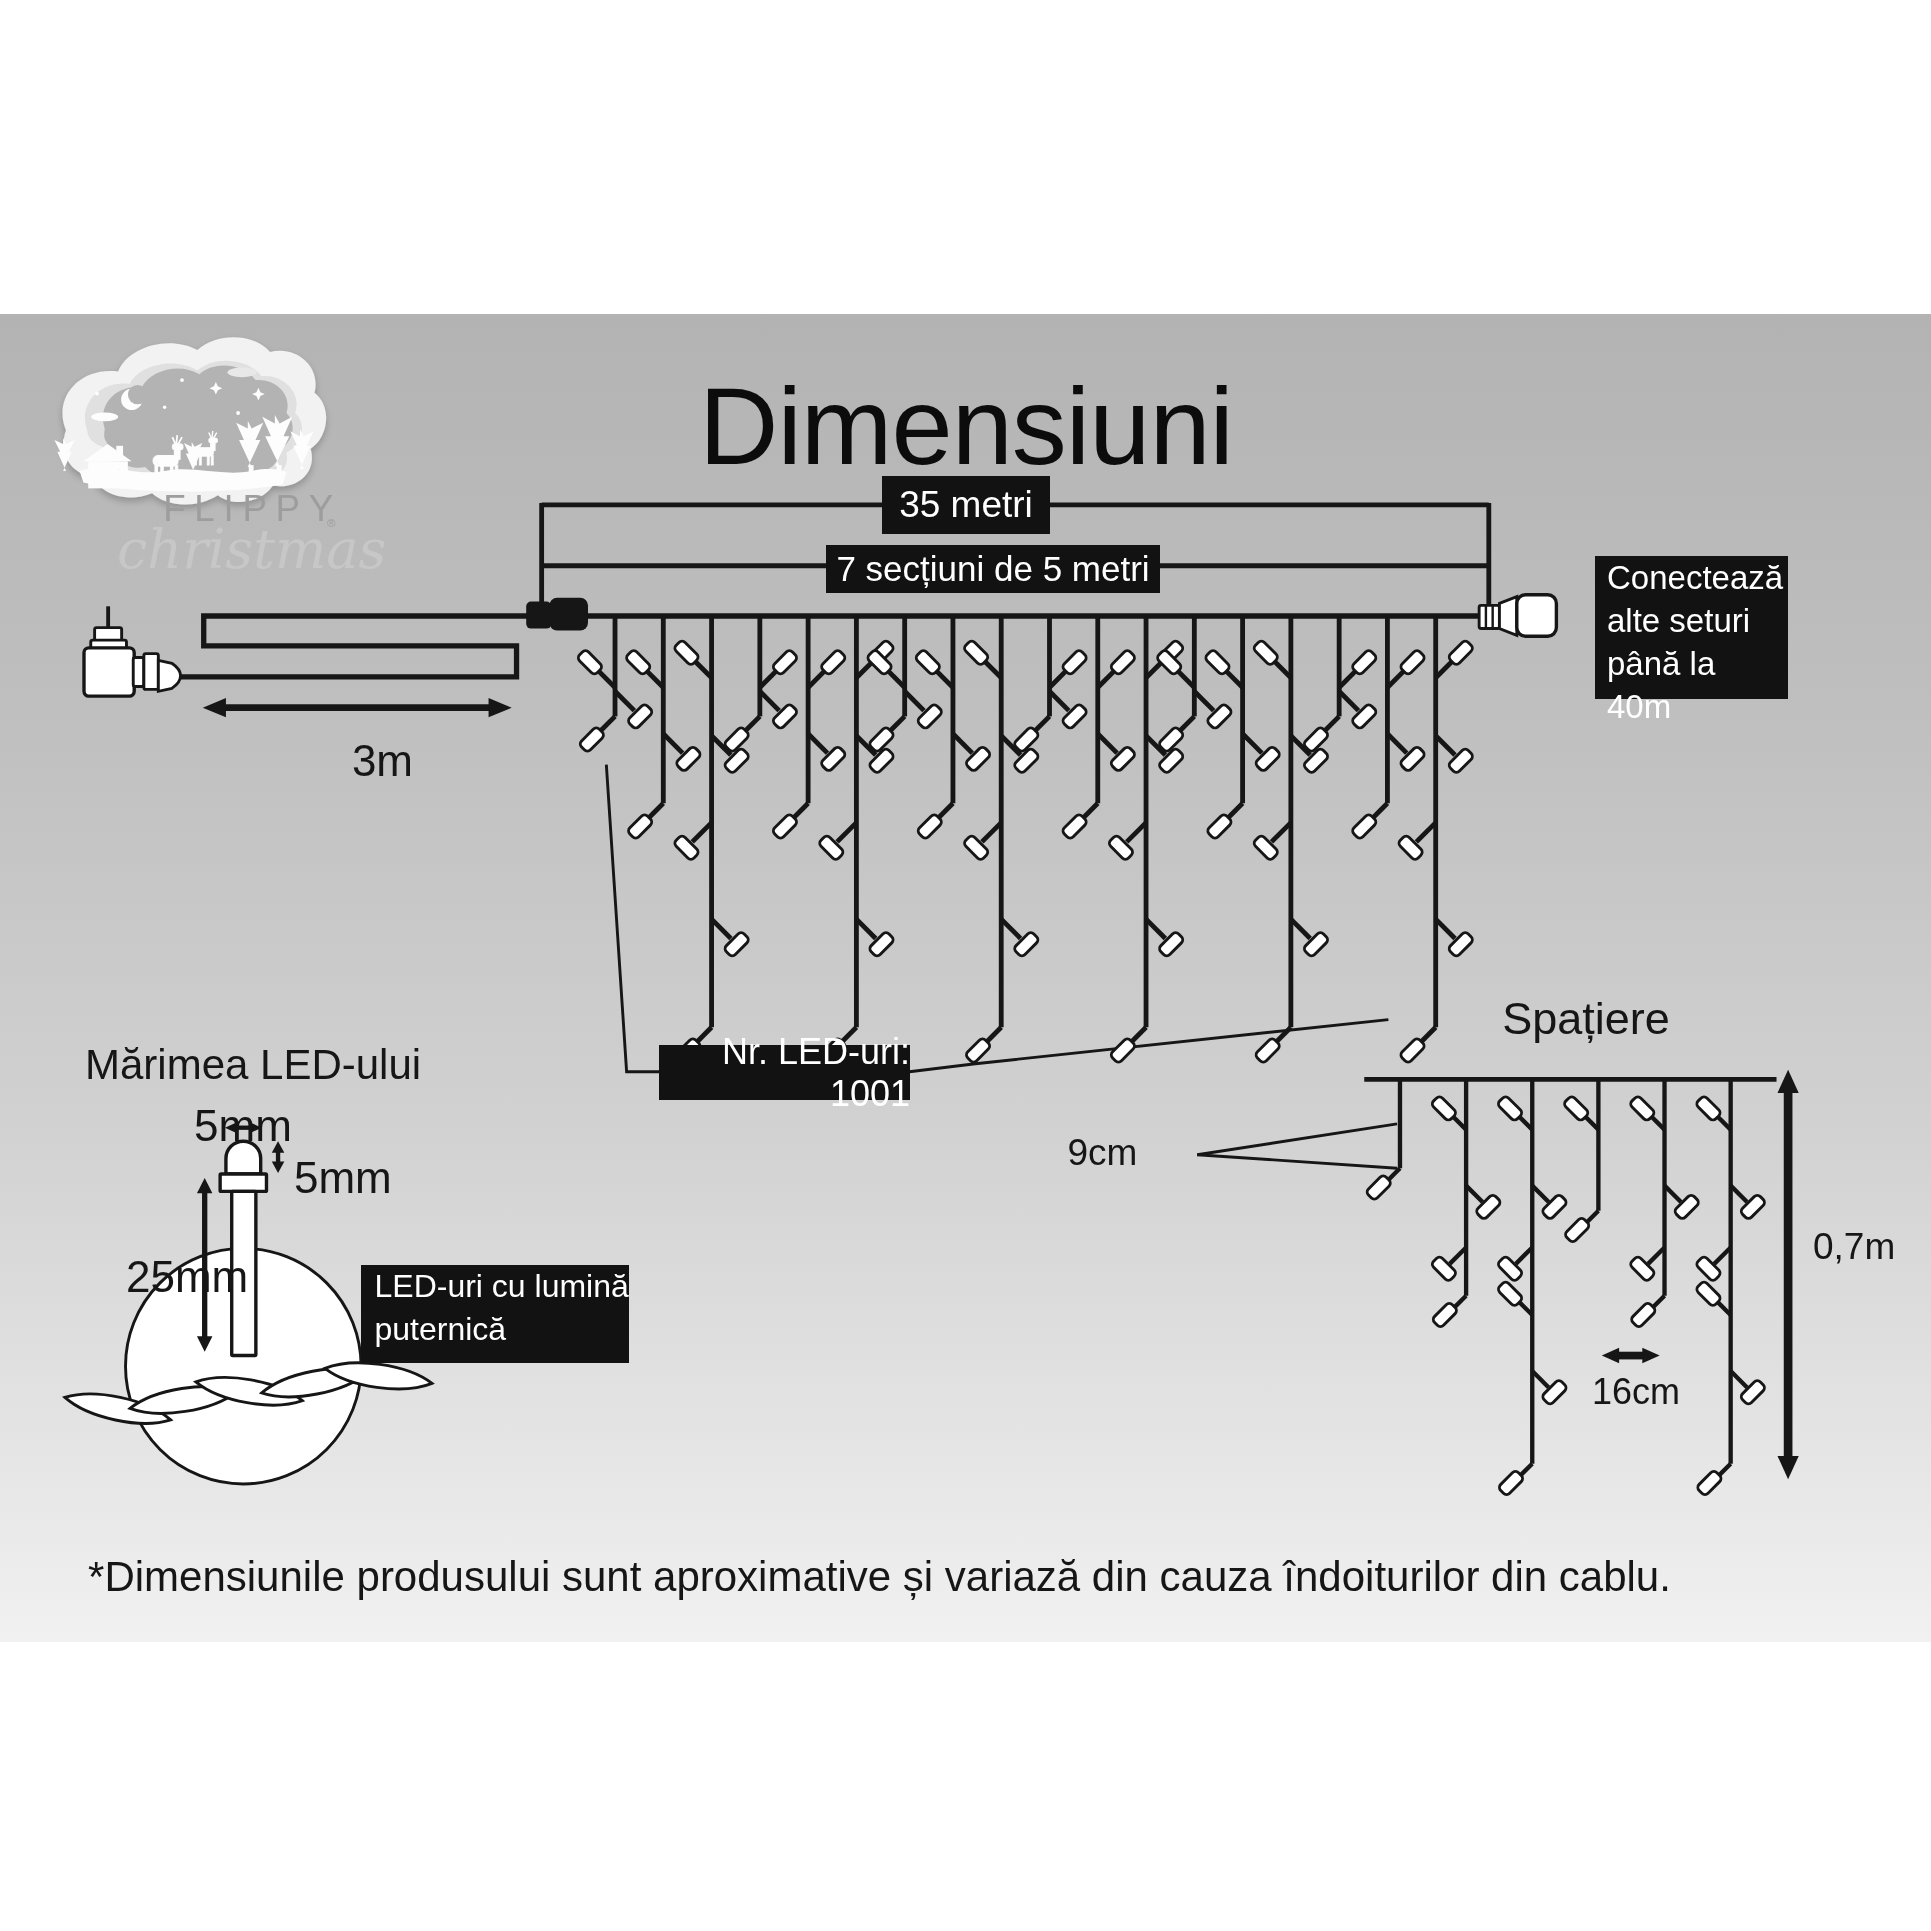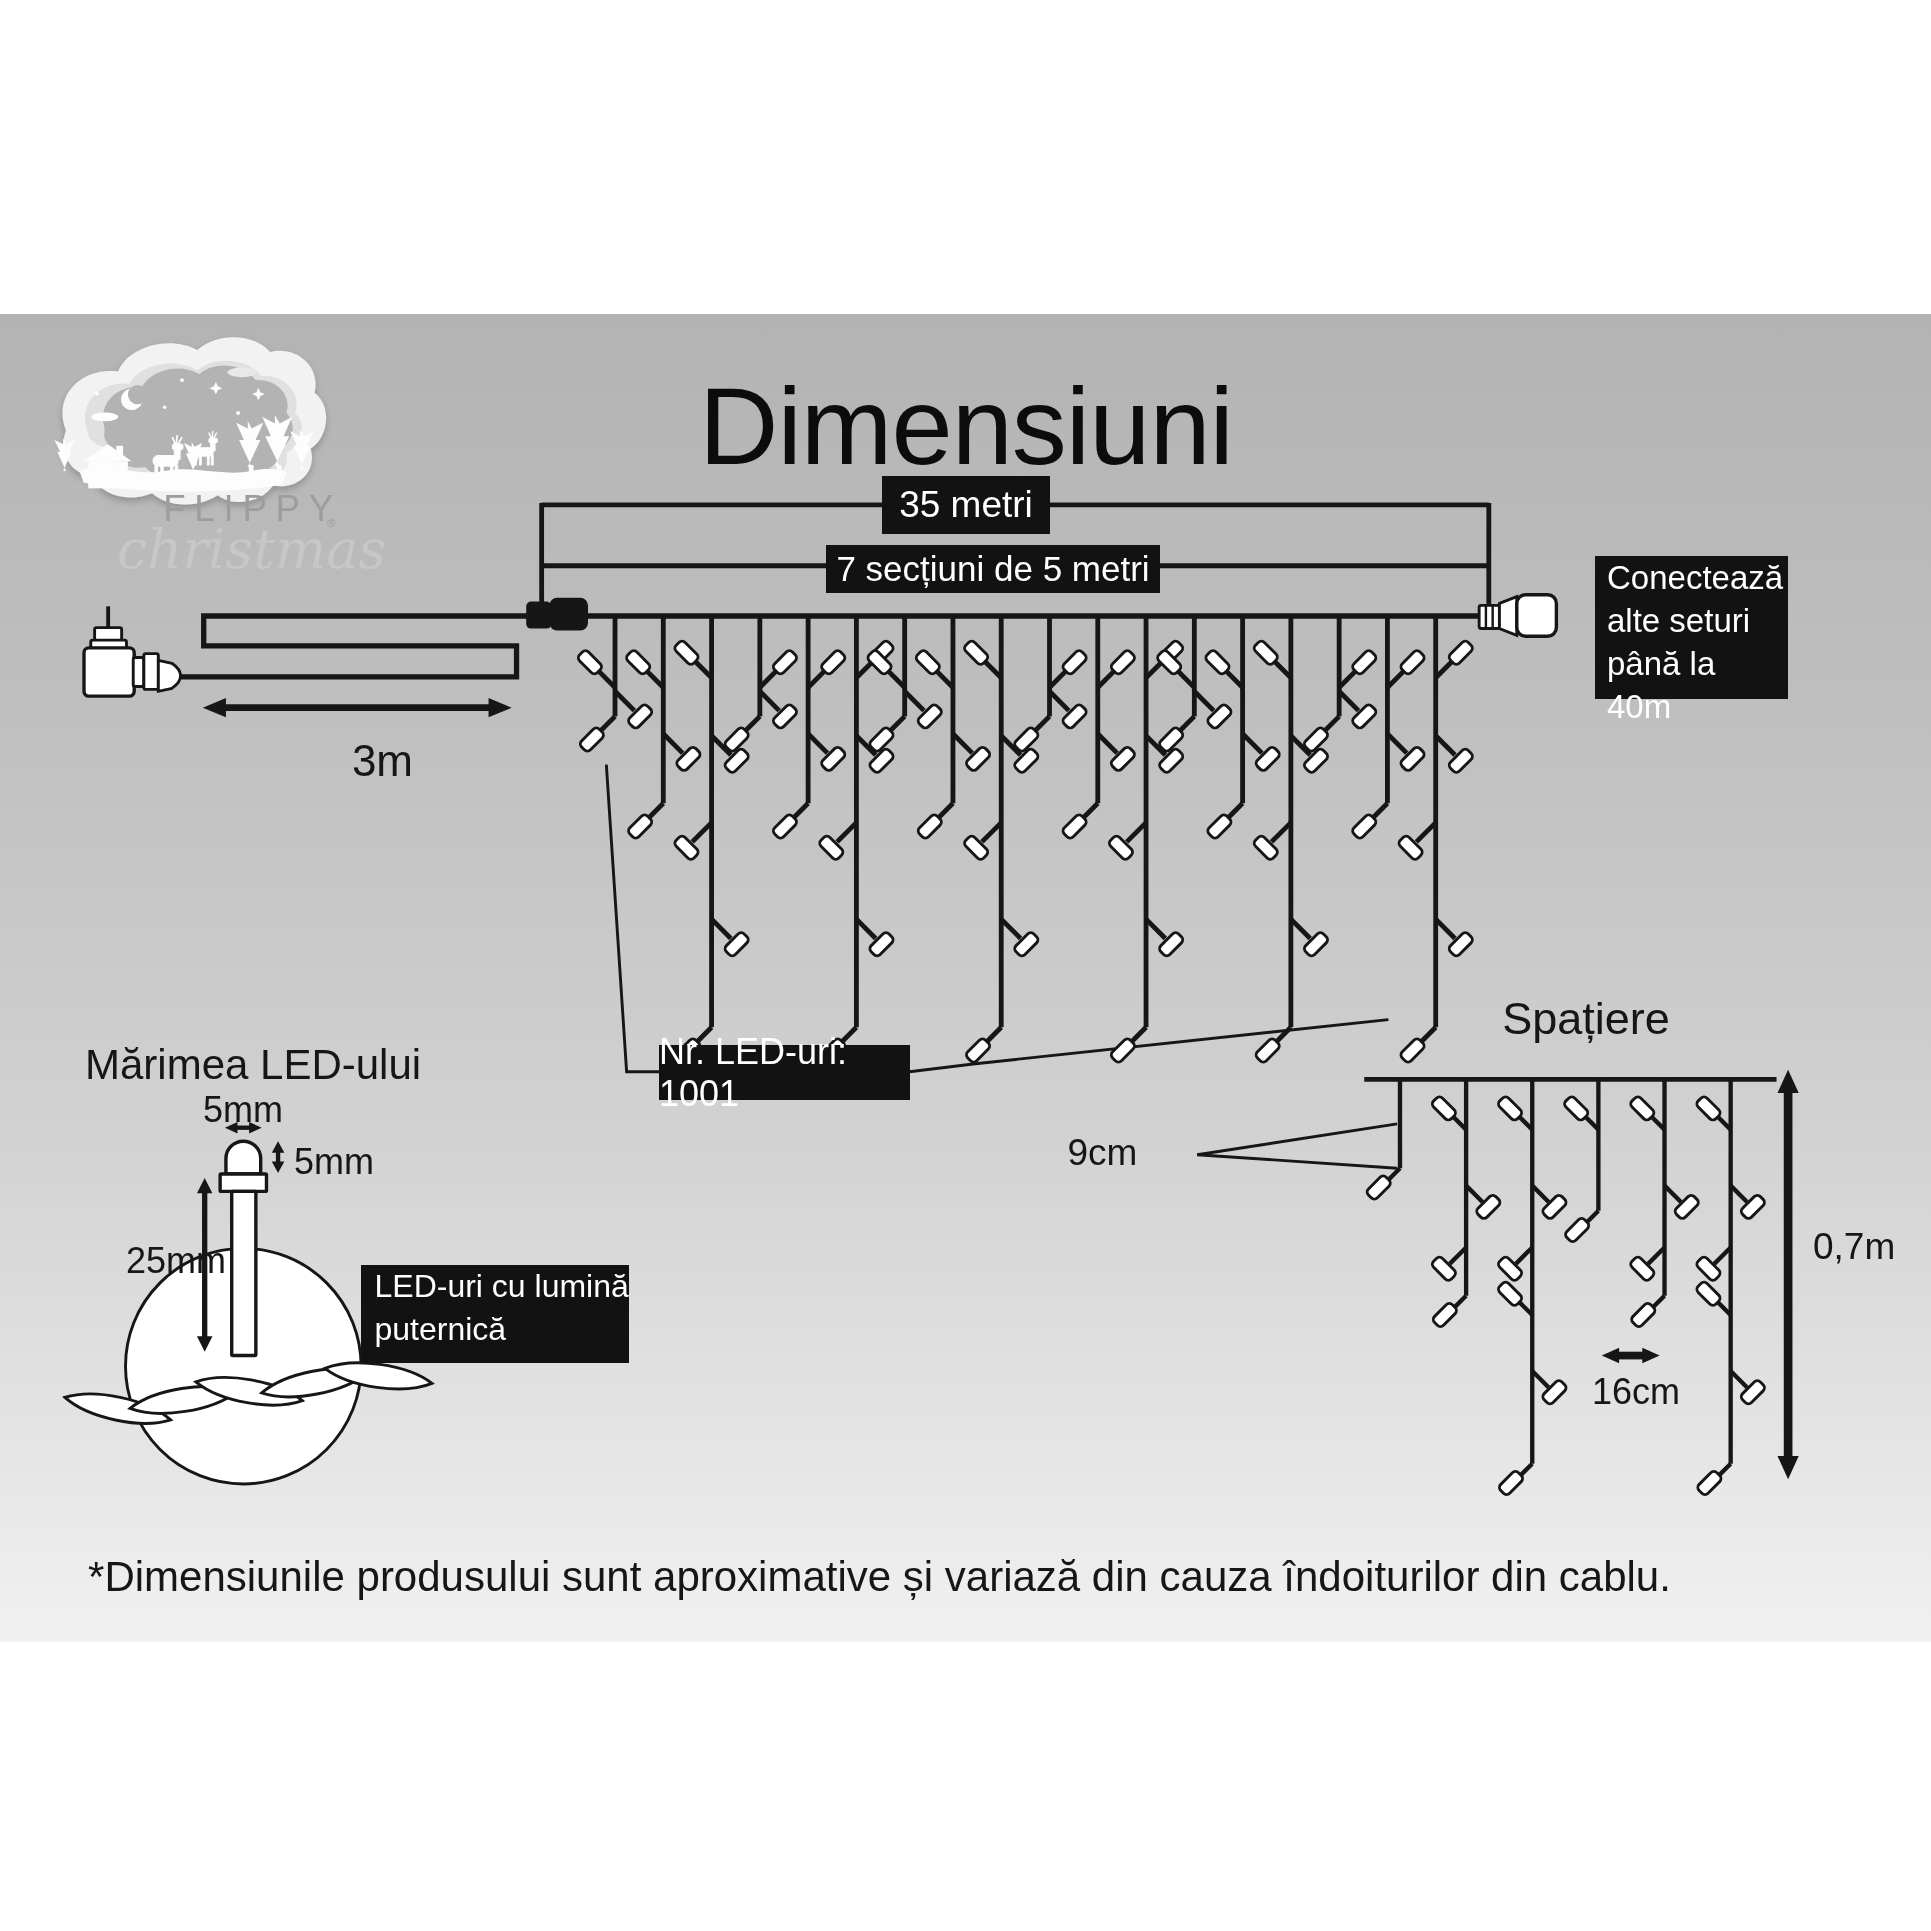--- a/index.html
+++ b/index.html
@@ -5,24 +5,24 @@
   html,body{margin:0;padding:0;background:#fff;}
   #stage{position:relative;width:1931px;height:1931px;background:#ffffff;overflow:hidden;
          font-family:"Liberation Sans",sans-serif;}
   #band{position:absolute;left:0;top:314px;width:1931px;height:1328px;
         background:linear-gradient(180deg,#b3b3b3 0%,#bfbfbf 30%,#d2d2d2 62%,#e7e7e7 88%,#f1f1f1 100%);}
   #art{position:absolute;left:0;top:0;width:1931px;height:1931px;}
   #logo{position:absolute;left:37px;top:324px;width:350px;height:263px;}
   .lbl{position:absolute;color:#161616;line-height:1.15;}
   .title{left:483px;top:363px;width:966px;text-align:center;font-size:110px;letter-spacing:-1px;color:#0c0c0c;}
   .bbox{position:absolute;background:#121212;color:#ffffff;display:flex;align-items:center;
-        justify-content:center;box-sizing:border-box;text-align:left;}
+        justify-content:center;box-sizing:border-box;text-align:right;}
   .bbox.left{justify-content:flex-start;text-align:left;}
   .h-mid{font-size:42px;}
-  .small{font-size:36px;}
+  .small{font-size:44px;margin-top:12px;}
   .meas{font-size:37px;}
 </style>
 </head>
 <body>
 
 <div id="stage">
 
   <div id="band"></div>
 
   <svg id="logo" viewBox="0 0 362 272">

